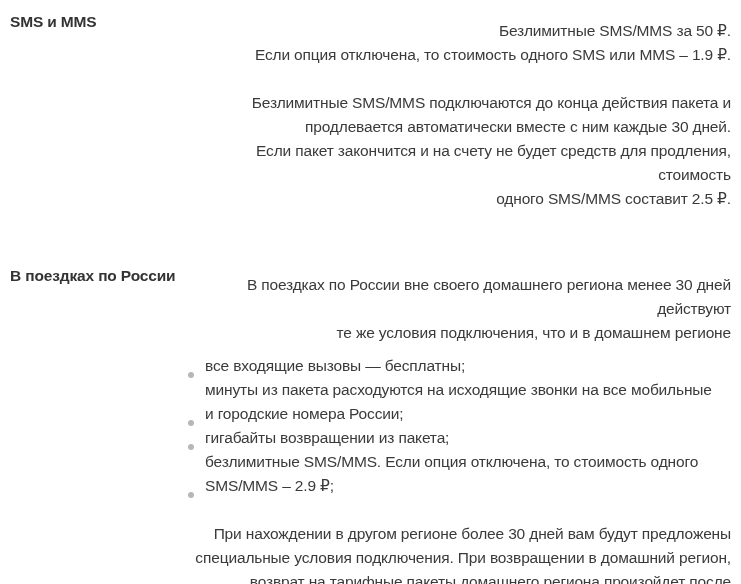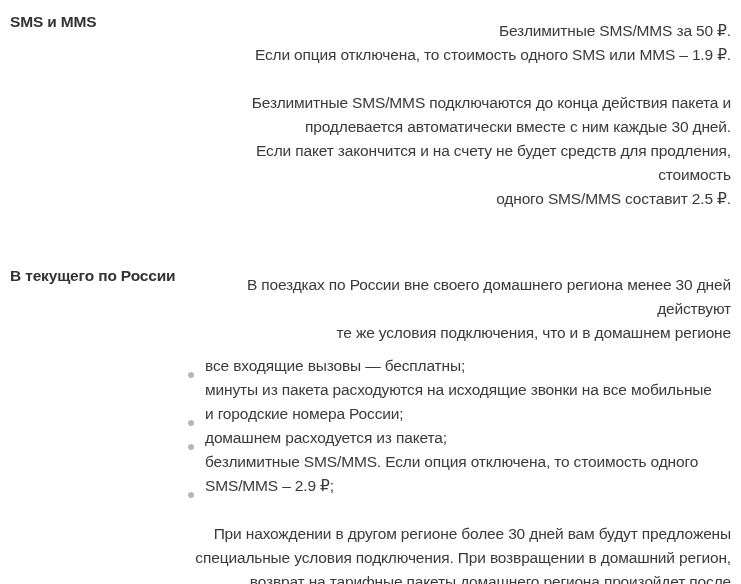--- a/index.html
+++ b/index.html
@@ -80,37 +80,37 @@
       <p class="para">Безлимитные SMS/MMS за 50 ₽.
 Если опция отключена, то стоимость одного SMS или MMS – 1.9 ₽.</p>
       <p class="para para-gap">Безлимитные SMS/MMS подключаются до конца действия пакета и
 продлевается автоматически вместе с ним каждые 30 дней.
 Если пакет закончится и на счету не будет средств для продления, стоимость
 одного SMS/MMS составит 2.5 ₽.</p>
     </div>
   </section>
 
   <section class="section-row section-gap">
-    <div class="section-label">В текущего по России</div>
+    <div class="section-label">В поездках по России</div>
     <div class="section-content">
       <p class="para">В поездках по России вне своего домашнего региона менее 30 дней действуют
 те же условия подключения, что и в домашнем регионе</p>
       <ul class="bullet-list">
         <li class="bullet-item">
           <span class="bullet-dot"></span>
           <span class="bullet-text">все входящие вызовы — бесплатны;</span>
         </li>
         <li class="bullet-item">
           <span class="bullet-dot"></span>
           <span class="bullet-text">минуты из пакета расходуются на исходящие звонки на все мобильные
 и городские номера России;</span>
         </li>
         <li class="bullet-item">
           <span class="bullet-dot"></span>
-          <span class="bullet-text">домашнем расходуется из пакета;</span>
+          <span class="bullet-text">гигабайты возвращении из пакета;</span>
         </li>
         <li class="bullet-item">
           <span class="bullet-dot"></span>
           <span class="bullet-text">безлимитные SMS/MMS. Если опция отключена, то стоимость одного
 SMS/MMS – 2.9 ₽;</span>
         </li>
       </ul>
       <p class="para para-gap">При нахождении в другом регионе более 30 дней вам будут предложены
 специальные условия подключения. При возвращении в домашний регион,
 возврат на тарифные пакеты домашнего региона произойдет после

